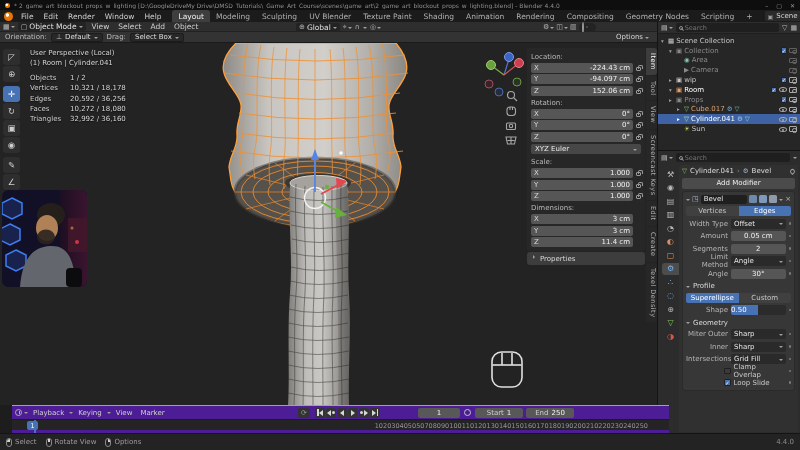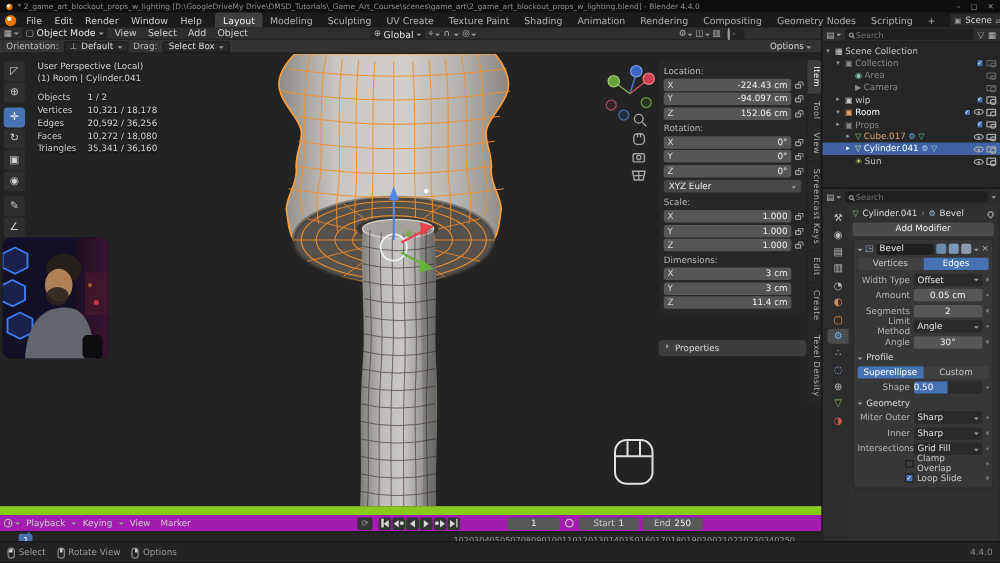--- a/index.html
+++ b/index.html
@@ -63,21 +63,21 @@
   .np-head{background:#3d3d3d;border-radius:3px 3px 0 0;padding:2.5px 4px;color:#e6e6e6;display:flex;align-items:center;gap:3px}
   .np-body{background:rgba(40,40,40,.96);padding:3px 4px 4px;display:flex;flex-direction:column;gap:1.5px;border-radius:0 0 2px 2px}
   .np-label{color:#b9b9b9;margin:1.5px 0 0.5px}
   .np-row{display:flex;align-items:center;gap:3px;height:10px}
   .np-field{flex:1;background:#565656;border-radius:2px;height:10px;display:flex;align-items:center;justify-content:space-between;padding:0 3px;color:#f2f2f2}
   .np-field .ax{color:#d8d8d8}
   .np-dd{background:#474747;border-radius:2px;height:10px;display:flex;align-items:center;justify-content:space-between;padding:0 4px;color:#ebebeb;margin:1px 0}
   .lock{width:5px;height:4px;border:1px solid #9a9a9a;border-radius:1px;position:relative;margin-top:2px;flex:none}
   .lock::before{content:'';position:absolute;top:-3px;left:0.5px;width:3px;height:3px;border:1px solid #9a9a9a;border-bottom:none;border-radius:2px 2px 0 0}
   .lock.ph{visibility:hidden}
-  .np-collapsed{background:#3d3d3d;border-radius:3px;padding:2.5px 4px;margin-top:21px;color:#d8d8d8;display:flex;align-items:flex-start;gap:3px}
+  .np-collapsed{background:#3d3d3d;border-radius:3px;padding:2.5px 4px;margin-top:1px;color:#d8d8d8;display:flex;align-items:flex-start;gap:3px}
   .ntabs{position:absolute;left:646px;top:5px;width:11px;display:flex;flex-direction:column;gap:1px;font-size:6.5px;z-index:3}
   .ntab{writing-mode:vertical-rl;background:#272727;color:#b2b2b2;padding:5px 0;border-radius:0 3px 3px 0;text-align:center;width:11px;letter-spacing:0.5px}
   .ntab.active{background:#3d3d3d;color:#fff}
 
   
   .webcam{left:2px;top:190px;width:85px;height:97px;border-radius:7px;overflow:hidden;z-index:6;background:#10102a}
 
   
   .outliner{left:657px;top:22px;width:143px;height:128px;background:#262626;border-left:1px solid #141414}
   .ol-header{height:12px;background:#2d2d2d;display:flex;align-items:center;gap:3px;padding:0 3px;border-bottom:1px solid #1e1e1e}
@@ -130,21 +130,21 @@
   .fdd{flex:1;background:#2a2a2a;border-radius:2px;height:10px;display:flex;align-items:center;justify-content:space-between;padding:0 3px;color:#e5e5e5}
   .fnum{flex:1;background:#565656;border-radius:2px;height:10px;display:flex;align-items:center;justify-content:center;color:#f2f2f2}
   .dot{width:2.5px;height:2.5px;border-radius:50%;background:#7a7a7a;flex:none}
   .sect{display:flex;align-items:center;gap:3px;color:#dadada;margin-top:1px}
   .slider{flex:1;background:#2b2b2b;border-radius:2px;height:10px;position:relative;overflow:hidden;display:flex;align-items:center;justify-content:flex-start;color:#fff}
   .slider::before{content:'';position:absolute;left:0;top:0;bottom:0;width:50%;background:#4772b3}
   .slider span{position:relative;z-index:1}
   .chk-row{display:flex;align-items:center;gap:3px;height:9px;padding-left:38px}
 
   
-  .timeline{left:0;top:405px;width:657px;height:28px;background:#a21caf;border-top:7px solid #84cc16}
+  .timeline{left:12px;top:405px;width:657px;height:28px;background:#4c1d95;border-top:1px solid #84cc16}
   .tl-header{height:13px;display:flex;align-items:center;gap:2px;padding:0 3px;font-size:7px;position:relative}
   .clockic{width:7px;height:7px;border:1px solid #b0b0b0;border-radius:50%;position:relative;flex:none}
   .clockic::after{content:'';position:absolute;left:2.6px;top:1px;width:1px;height:2.6px;background:#b0b0b0}
   .pbtns{position:absolute;left:303px;top:1.5px;display:flex;gap:1px}
   .pbtn2{width:10px;height:10px;display:flex;align-items:center;justify-content:center;background:#333;border-radius:2px;gap:0.5px}
   .trr{width:0;height:0;border:3px solid transparent;border-left:4.5px solid #d8d8d8;border-right:none}
   .trl{width:0;height:0;border:3px solid transparent;border-right:4.5px solid #d8d8d8;border-left:none}
   .bar{width:1.5px;height:7px;background:#d8d8d8}
   .kdot{width:3px;height:3px;background:#d8d8d8;border-radius:50%}
   .tl-field{position:absolute;background:#585858;border-radius:2px;height:10px;top:1.5px;display:flex;align-items:center;justify-content:center;gap:3px;color:#f2f2f2;padding:0 4px}
@@ -186,21 +186,21 @@
     <span class="blender-logo"></span>
     <span class="menu-item">File</span>
     <span class="menu-item">Edit</span>
     <span class="menu-item">Render</span>
     <span class="menu-item">Window</span>
     <span class="menu-item">Help</span>
     <span class="ws-tabs">
       <span class="ws-tab active">Layout</span>
       <span class="ws-tab">Modeling</span>
       <span class="ws-tab">Sculpting</span>
-      <span class="ws-tab">UV Create</span>
+      <span class="ws-tab">UV Blender</span>
       <span class="ws-tab">Texture Paint</span>
       <span class="ws-tab">Shading</span>
       <span class="ws-tab">Animation</span>
       <span class="ws-tab">Rendering</span>
       <span class="ws-tab">Compositing</span>
       <span class="ws-tab">Geometry Nodes</span>
       <span class="ws-tab">Scripting</span>
       <span class="ws-tab">+</span>
     </span>
     <span class="scene-area">
@@ -446,21 +446,21 @@
       <div class="stat-row">
           <span class="stat-label">Edges</span>
           <span>20,592 / 36,256</span>
         </div>
       <div class="stat-row">
           <span class="stat-label">Faces</span>
           <span>10,272 / 18,080</span>
         </div>
       <div class="stat-row">
           <span class="stat-label">Triangles</span>
-          <span>35,341 / 36,160</span>
+          <span>32,992 / 36,160</span>
         </div>
     </div>
 
     <div class="npanel">
       <div class="np-body">
         <div class="np-label">Location:</div>
         <div class="np-row">
             <span class="np-field">
               <span class="ax">X</span>
               <span>-224.43 cm</span>

